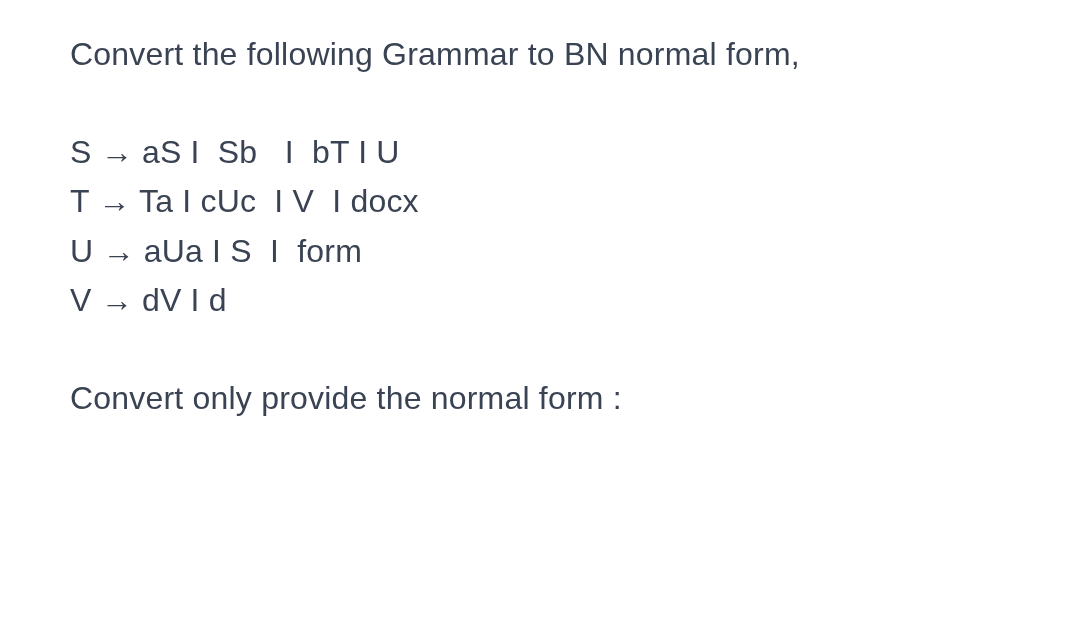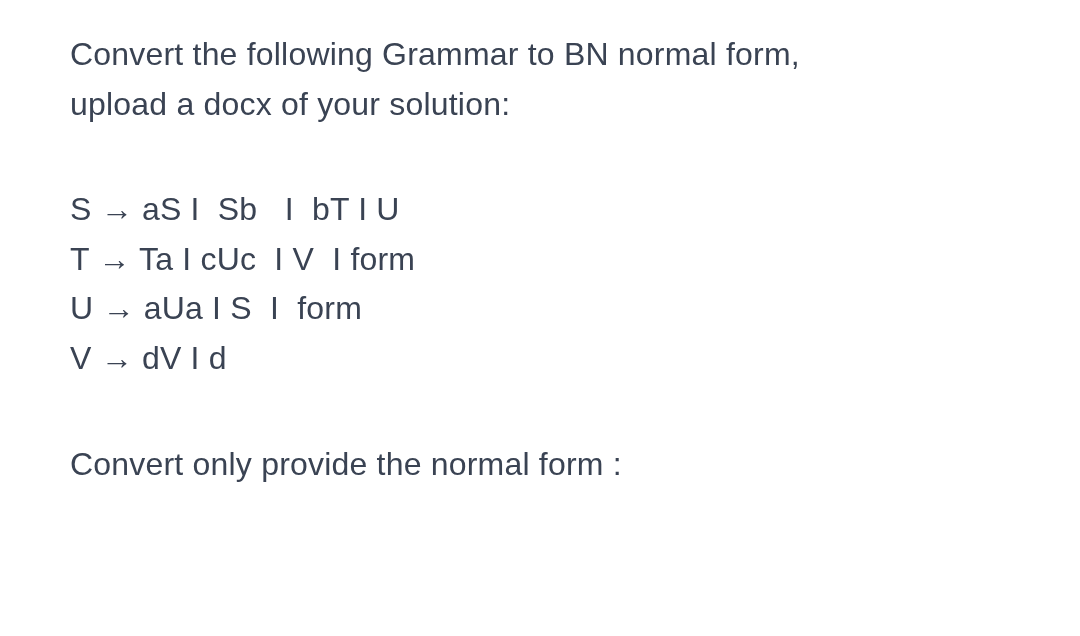--- a/index.html
+++ b/index.html
@@ -1,19 +1,18 @@
 <!DOCTYPE html>
 <html><head>
   <meta charset="utf-8">
   <style>
     * {
       margin: 0;
       padding: 0;
       box-sizing: border-box;
-      gap: 8px;
     }
     body {
       font-family: Arial, Helvetica, sans-serif;
       background: #ffffff;
       width: 1080px;
       height: 636px;
       padding: 30px 70px;
       color: #3a4353;
     }
     .line {
@@ -32,24 +31,23 @@
     .grammar {
       margin-bottom: 48px;
     }
   </style>
 </head>
 <body>
 
 <div class="content">
   <div class="intro">
     <div class="line">Convert the following Grammar to BN normal form,</div>
-    <div class="line">upload a docx of your solution:</div>
   </div>
 
   <div class="grammar">
     <div class="line">S → aS I  Sb   I  bT I U</div>
-    <div class="line">T → Ta I cUc  I V  I form</div>
+    <div class="line">T → Ta I cUc  I V  I docx</div>
     <div class="line">U → aUa I S  I  form</div>
     <div class="line">V → dV I d</div>
   </div>
 
   <div class="line">Convert only provide the normal form :</div>
 </div>
 
 </body></html>

